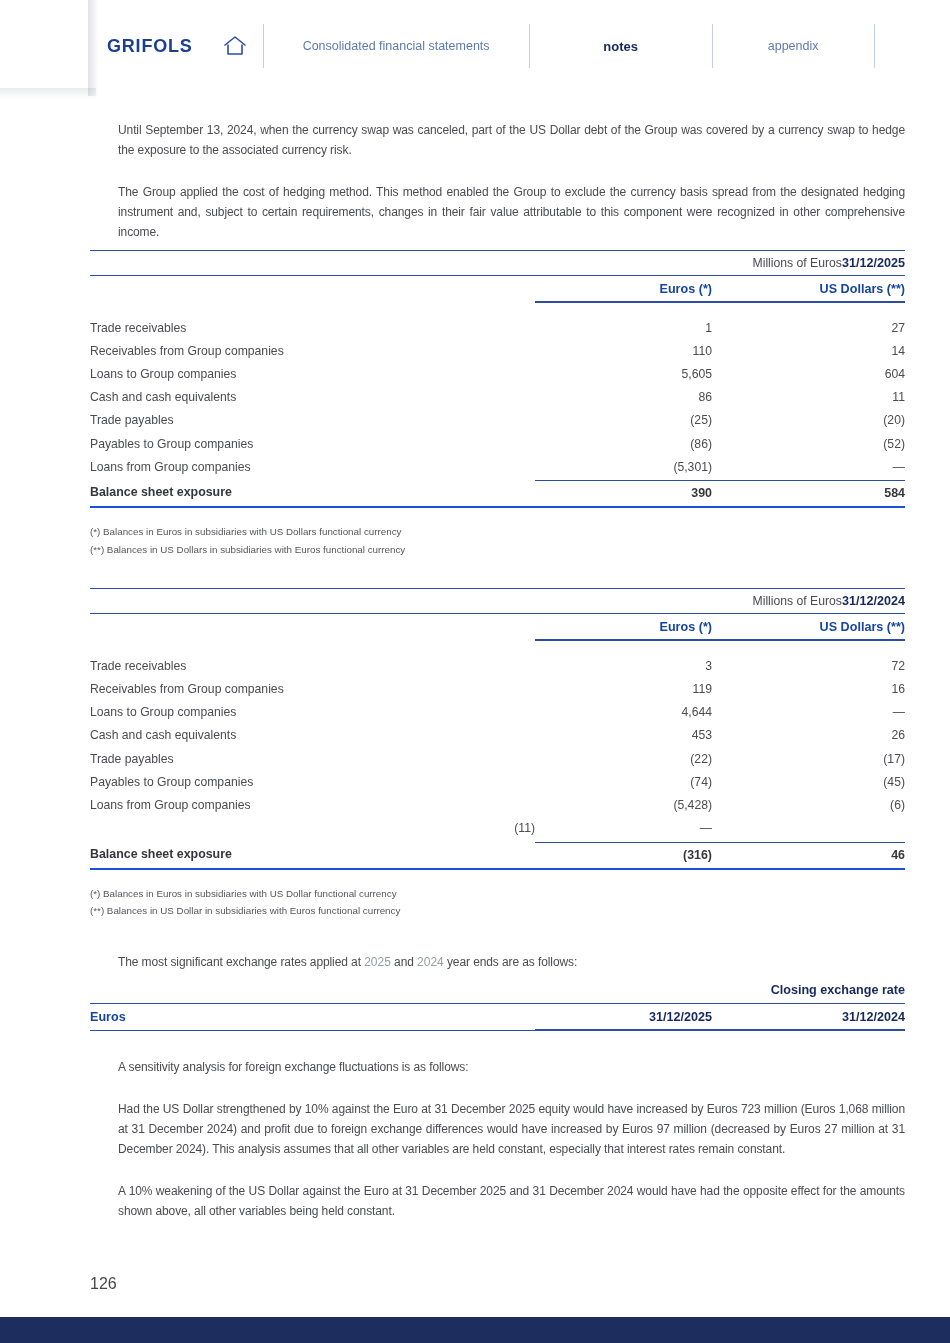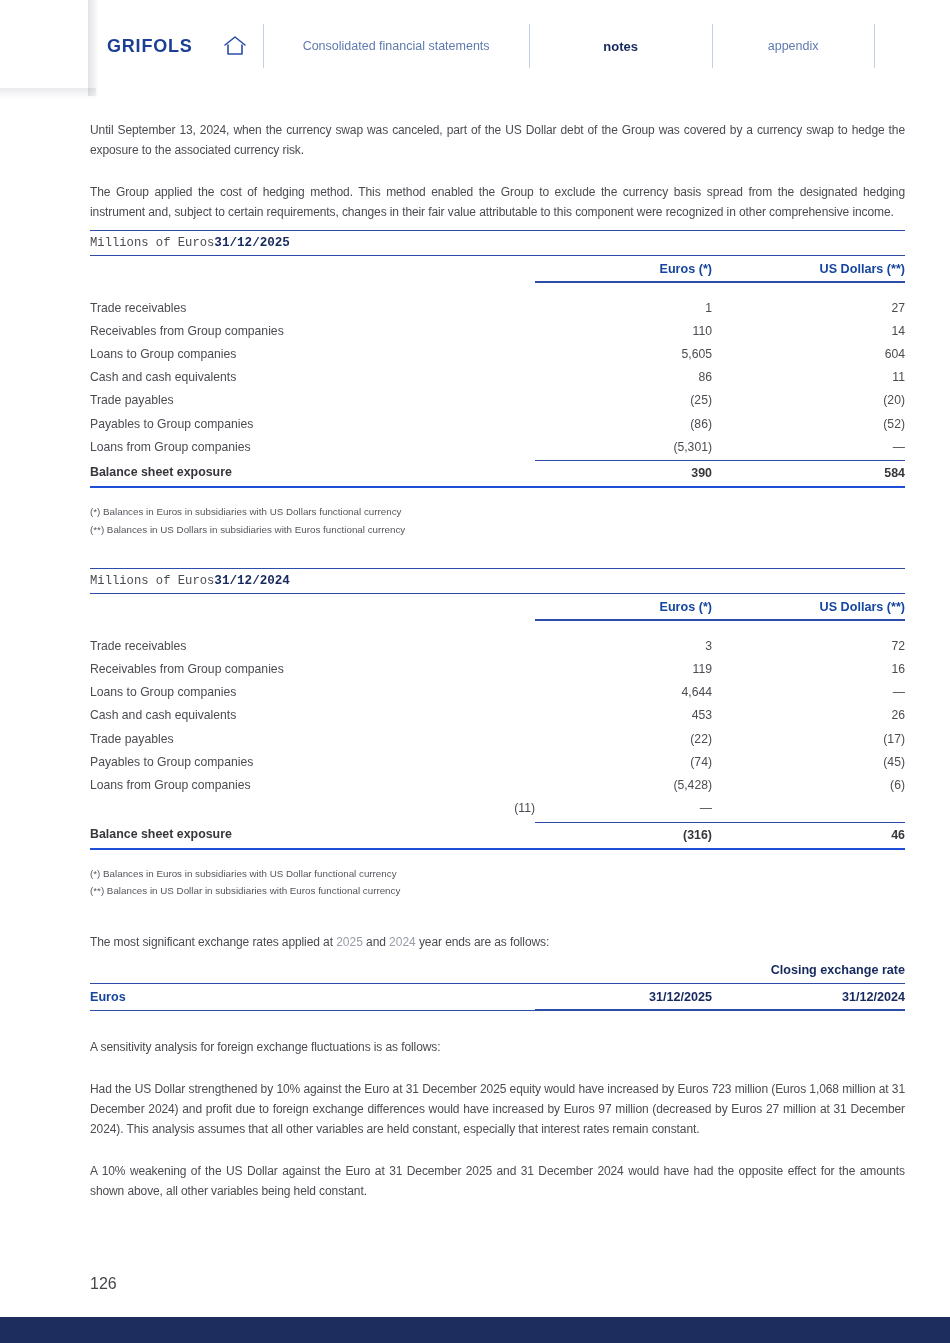--- a/index.html
+++ b/index.html
@@ -20,29 +20,29 @@
   .logo { font-size:18px; font-weight:bold; color:#1b3f94; letter-spacing:0.8px; cursor:pointer;text-align:right; }
   .home-btn { margin:0 16px 0 30px; display:flex; align-items:center; cursor:pointer; }
   .sep { width:1px; height:44px; background:#c3cfe4; }
   .nav-item { text-align:center; font-size:12.5px; color:#5f7ab0; cursor:pointer; }
   .nav-1 { width:265px; }
   .nav-2 { width:182px; font-weight:bold; color:#16295e; font-size:13px; }
   .nav-3 { width:161px; }
 
   
   .content { padding:0 45px 0 90px; }
-  .p { font-size:12px; line-height:20px; letter-spacing:-0.1px; color:#4b4c52; text-align:justify; }
+  .p { font-size:12px; line-height:20px; letter-spacing:-0.1px; color:#4b4c52; text-align:justify;margin-left:28px; }
   .mt-p1 { margin-top:28px; }
   .mt-p2 { margin-top:22px; }
   .mt-p3 { margin-top:20px; }
 
   
   .fin-table { margin-top:8px; }
-  .t-top { display:flex; justify-content:flex-start; align-items:baseline;
-    border-top:1px solid #2b4da8; border-bottom:1px solid #2b4da8; padding:5px 0;font-family:Liberation Mono, monospace; }
+  .t-top { display:flex; justify-content:flex-end; align-items:baseline;
+    border-top:1px solid #2b4da8; border-bottom:1px solid #2b4da8; padding:5px 0; }
   .t-unit { font-size:12.2px; color:#4b4c52; }
   .t-date { font-size:12.6px; font-weight:bold; color:#16295e; }
   .grid3 { display:grid; grid-template-columns:1fr 177px 193px; }
   .t-cols { padding-top:6px; }
   .t-cols .hc { border-bottom:2px solid #2b4da8; padding-bottom:5px;
     font-size:12.6px; font-weight:bold; color:#1646a0; text-align:right; }
   .t-cols .hc-empty { border-bottom:none; }
   .t-body { padding-top:13px; }
   .trow .tc { padding:4.6px 0; font-size:12.2px; color:#4b4c52; }
   .trow .tc.num { text-align:right; }

